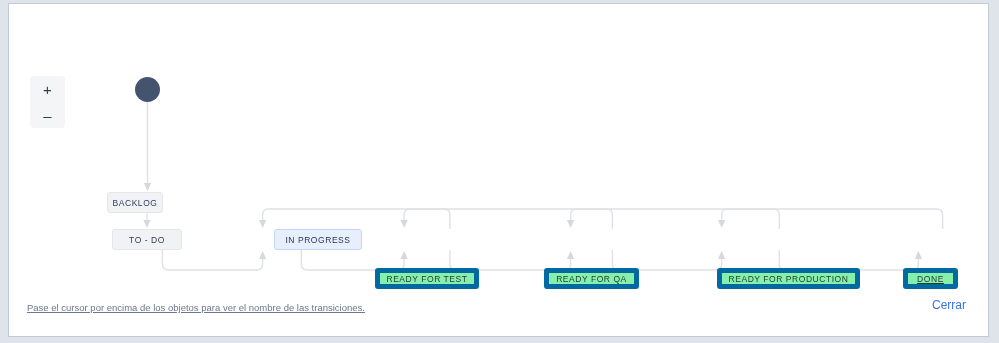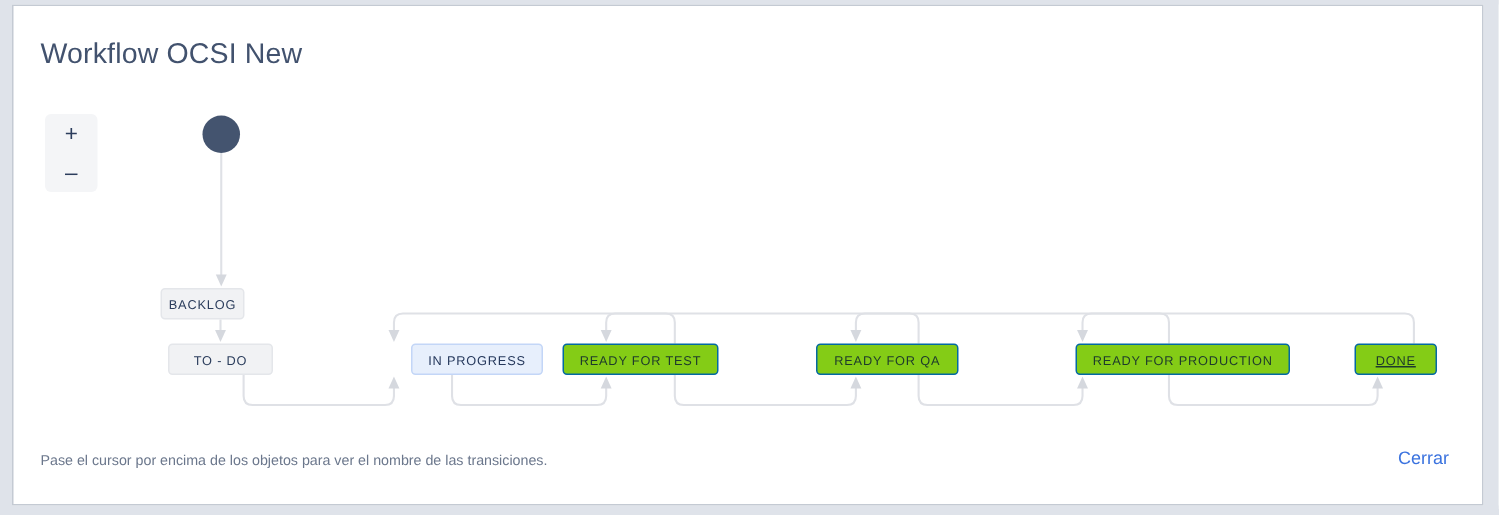--- a/index.html
+++ b/index.html
@@ -115,40 +115,42 @@
     border: 1px solid #e4e6ea;
     color: #2b3d5c;
   }
   .status-node.blue {
     background: #e7effc;
     border: 1px solid #c3d6f7;
     color: #25385c;
     margin-left: 36px;
   }
   .status-node.green {
-    background: #84cc16;
-    border: 1px solid #0369a1;
+    background: #86efac;
+    border: 5px solid #0369a1;
     color: #1d3a2c;
+    margin-top: 39px;
   }
 
   
   #dialog-footer {
     position: absolute;
     left: 0;
     right: 0;
     bottom: 0;
     height: 48px;
   }
   #footer-hint {
     position: absolute;
     left: 18px;
     top: 14px;
     font-size: 9.5px;
     color: #6b778c;
     white-space: nowrap;
+    text-decoration: underline;
   }
   #close-link {
     position: absolute;
     right: 22px;
     top: 10px;
     font-size: 12px;
     color: #3b73df;
     text-decoration: none;
     cursor: pointer;
   }
@@ -164,21 +166,20 @@
 
 <div id="page-backdrop"></div>
 
 <div class="bleed" style="left:0;top:0;width:8px;height:343px;"></div>
 <div class="bleed" style="left:989px;top:0;width:10px;height:343px;"></div>
 <div class="bleed" style="left:0;top:0;width:999px;height:3px;"></div>
 <div class="bleed" style="left:0;top:337px;width:999px;height:6px;"></div>
 
 <div id="modal-panel">
 
-  <div id="dialog-title">Workflow OCSI New</div>
 
   <div id="zoom-controls">
     <div class="zoom-btn">+</div>
     <div class="zoom-btn">–</div>
   </div>
 
   <div id="diagram-canvas">
     <svg id="edge-layer" viewBox="0 0 981 285" preserveAspectRatio="none">
       <defs>
         <marker id="arrowhead" markerWidth="7" markerHeight="7" refX="3.2" refY="3.2" orient="auto">

